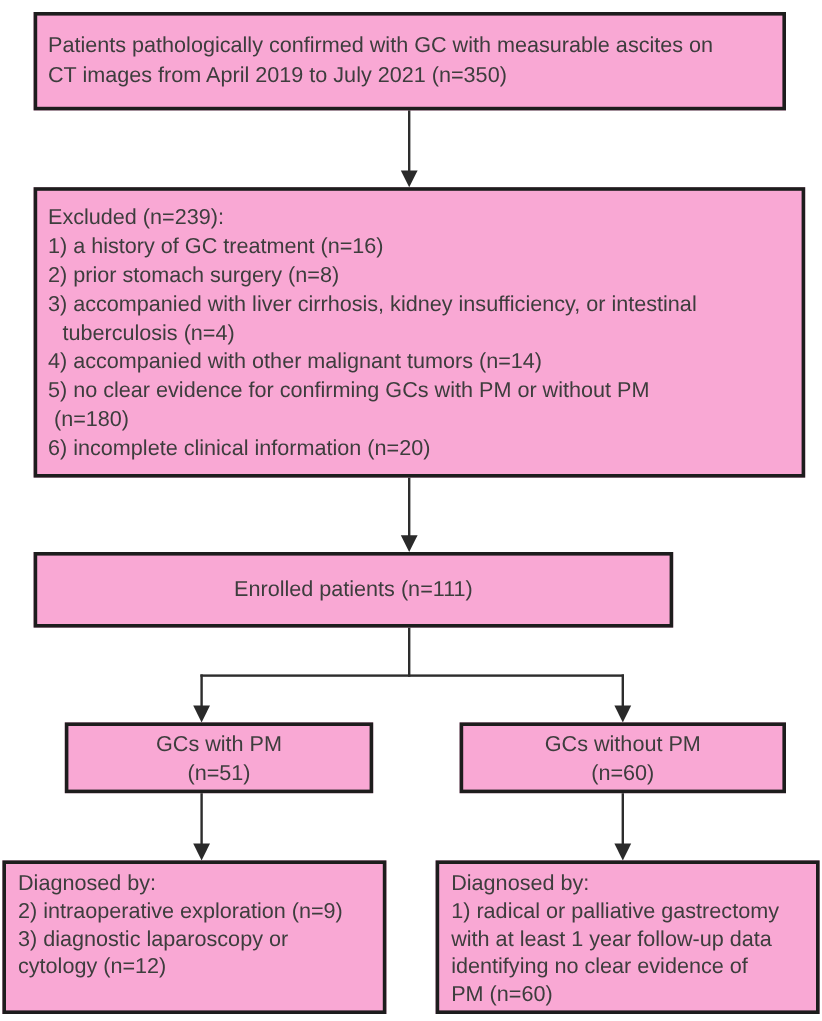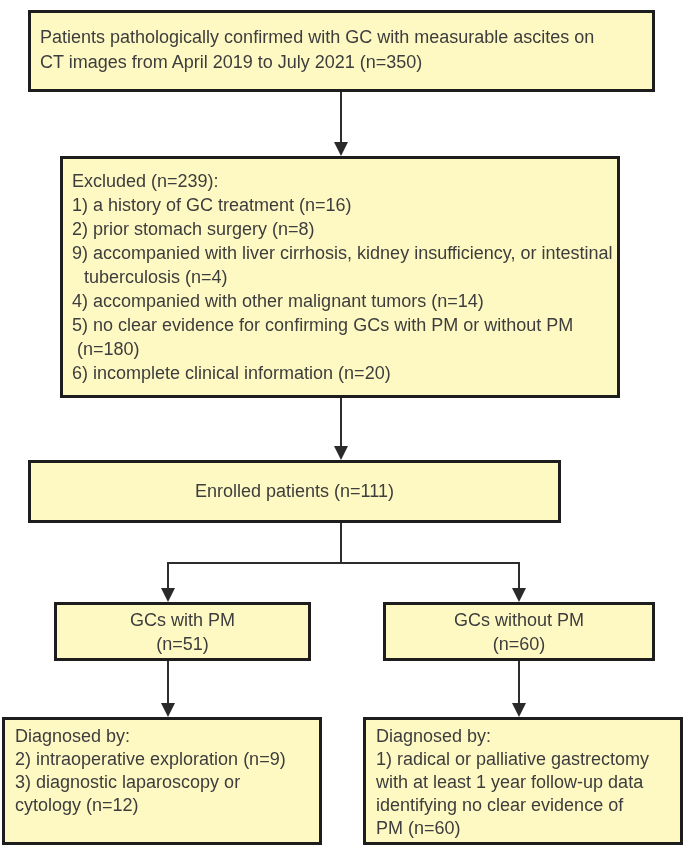--- a/index.html
+++ b/index.html
@@ -10,36 +10,36 @@
     background: #ffffff;
     font-family: "Liberation Sans", sans-serif;
     font-size: 18px;
     color: #3d3d3d;
     overflow: hidden;
   }
   .box {
     position: absolute;
     box-sizing: border-box;
     border: 3px solid #1d1d1d;
-    background: #fef9c3;
+    background: #f9a8d4;
   }
   .box .line { white-space: nowrap; }
   .tl { text-align: left; }
   .center-box {
     display: flex;
     flex-direction: column;
     align-items: center;
     justify-content: center;
     text-align: center;
   }
   .indent-12 { padding-left: 12px; }
   .indent-5  { padding-left: 5px; }
 
   #box-source   { left: 28px; top: 10px;  width: 627px; height: 82px;  padding: 12px 8px 0 9px;  line-height: 25px; }
-  #box-excluded { left: 28px; top: 156px; width: 560px; height: 242px; padding: 10px 8px 0 9px;  line-height: 24px; margin-left: 32px; }
+  #box-excluded { left: 28px; top: 156px; width: 643px; height: 242px; padding: 10px 8px 0 9px;  line-height: 24px; }
   #box-enrolled { left: 28px; top: 460px; width: 533px; height: 63px; }
   #box-with-pm    { left: 54px;  top: 602px; width: 257px; height: 59px; line-height: 24px; }
   #box-without-pm { left: 383px; top: 602px; width: 272px; height: 59px; line-height: 24px; }
   #box-dx-with    { left: 2px;   top: 717px; width: 320px; height: 128px; padding: 5px 6px 0 10px; line-height: 23px; }
   #box-dx-without { left: 363px; top: 717px; width: 320px; height: 128px; padding: 5px 6px 0 10px; line-height: 23px; }
 
   .conn {
     position: absolute;
     background: #2d2d2d;
   }
@@ -77,21 +77,21 @@
     <div class="line">CT images from April 2019 to July 2021 (n=350)</div>
   </div>
 
   <div id="v1" class="conn"></div>
   <div id="a1" class="arrow-down"></div>
 
   <div id="box-excluded" class="box tl">
     <div class="line">Excluded (n=239):</div>
     <div class="line">1) a history of GC treatment (n=16)</div>
     <div class="line">2) prior stomach surgery (n=8)</div>
-    <div class="line">9) accompanied with liver cirrhosis, kidney insufficiency, or intestinal</div>
+    <div class="line">3) accompanied with liver cirrhosis, kidney insufficiency, or intestinal</div>
     <div class="line indent-12">tuberculosis (n=4)</div>
     <div class="line">4) accompanied with other malignant tumors (n=14)</div>
     <div class="line">5) no clear evidence for confirming GCs with PM or without PM</div>
     <div class="line indent-5">(n=180)</div>
     <div class="line">6) incomplete clinical information (n=20)</div>
   </div>
 
   <div id="v2" class="conn"></div>
   <div id="a2" class="arrow-down"></div>
 

